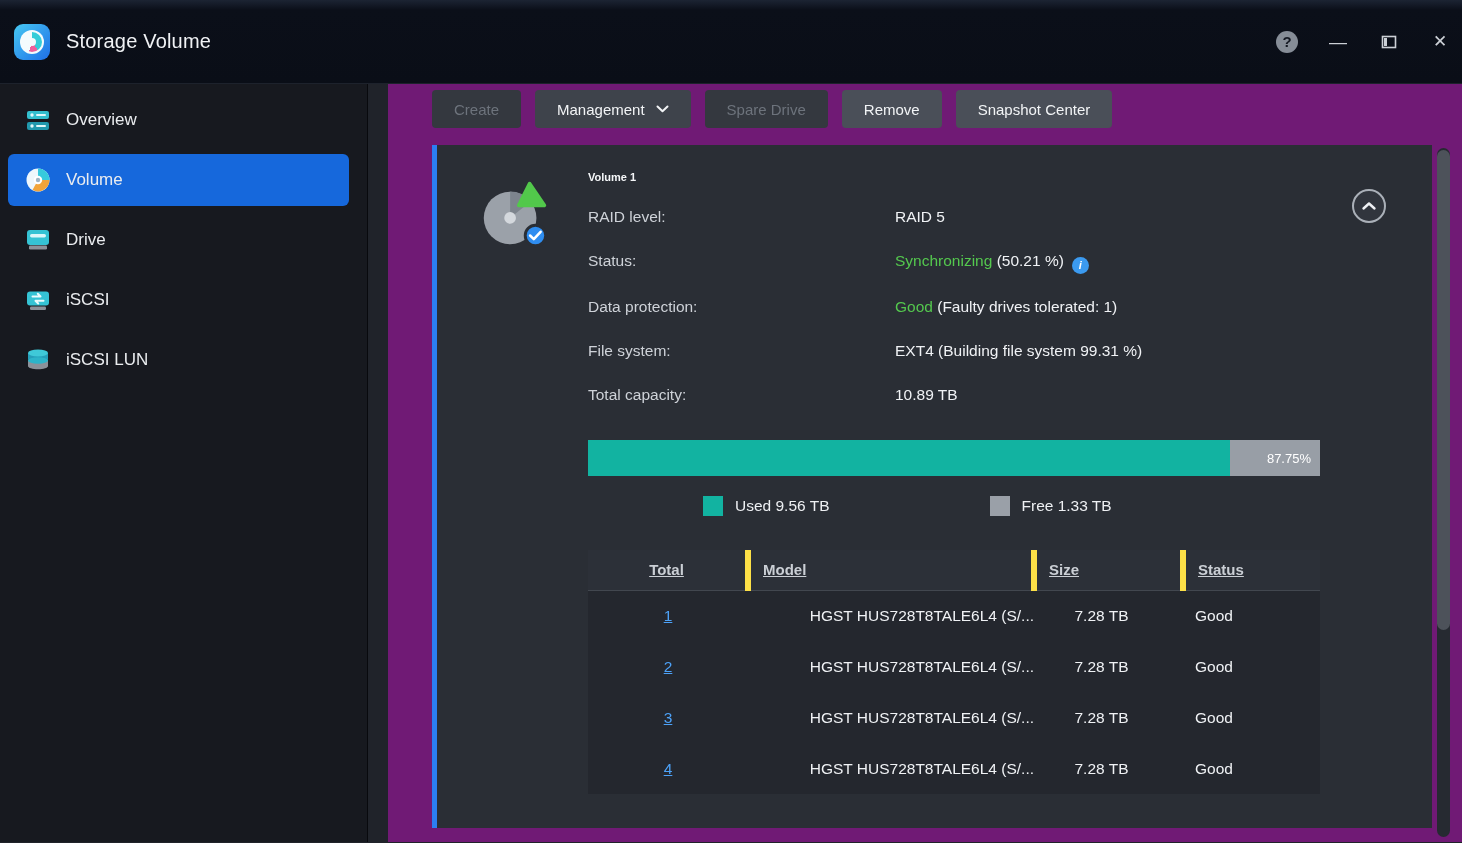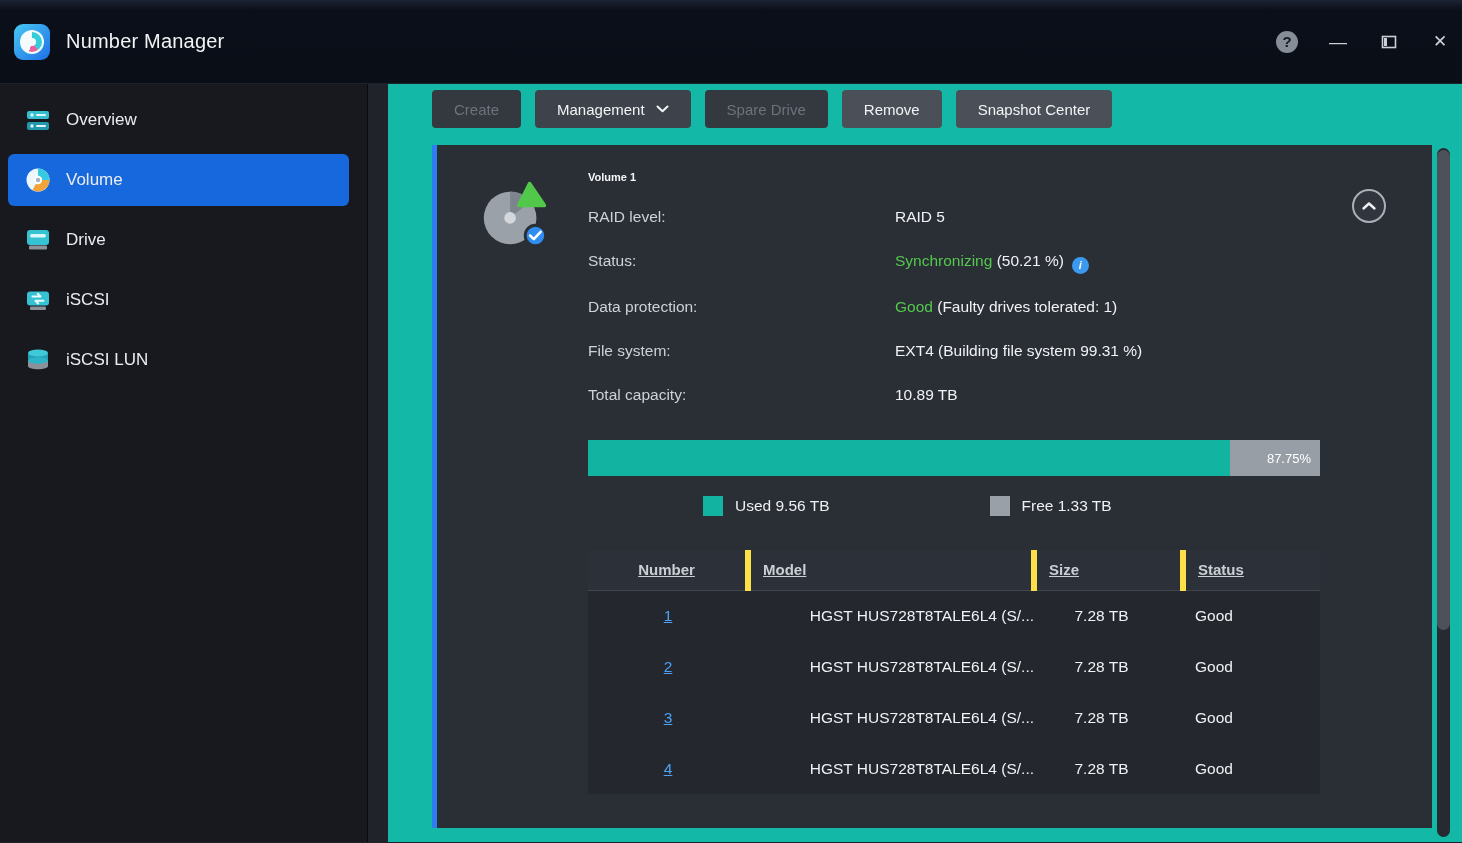--- a/index.html
+++ b/index.html
@@ -63,21 +63,21 @@
     padding-top:10px;
   }
   .side-item{
     height:52px;margin:0 18px 8px 8px;border-radius:6px;
     display:flex;align-items:center;padding-left:16px;cursor:pointer;
   }
   .side-item.selected{background:var(--accent-blue);}
   .side-item .icon{width:28px;height:28px;flex:0 0 auto;}
   .side-item .label{margin-left:14px;font-size:17px;color:#eaecef;}
   
-  .main{flex:1;position:relative;background:#14b8a6;}
+  .main{flex:1;position:relative;background:#701a75;}
   .toolbar{position:absolute;left:44px;top:6px;display:flex;gap:14px;}
   .tool-btn{
     height:38px;padding:0 22px;border:none;border-radius:4px;font-size:15px;
     font-family:"Liberation Sans",sans-serif;cursor:pointer;
     background:#4a4f58;color:#f2f4f6;display:flex;align-items:center;
   }
   .tool-btn.dropdown{background:#3e434b;}
   .tool-btn.disabled{background:#34383f;color:#6d737c;cursor:default;}
   .tool-btn .chev{margin-left:11px;display:inline-flex;}
   
@@ -137,21 +137,21 @@
 </style>
 </head>
 <body>
 
 <div class="titlebar">
   <div class="app-icon">
     <span class="disc"></span>
     <span class="disc-seg"></span>
     <span class="disc-hole"></span>
   </div>
-  <div class="tb-title">Number Manager</div>
+  <div class="tb-title">Storage Volume</div>
   <div class="tb-controls">
     <button class="tb-btn">
       <span class="help-circle">?</span>
     </button>
     <button class="tb-btn">
       <span class="glyph-min">—</span>
     </button>
     <button class="tb-btn">
       <svg width="16" height="14" viewBox="0 0 16 14">
         <rect x="1.5" y="1.5" width="13" height="11" fill="none" stroke="#ccd0d6" stroke-width="1.6"></rect>
@@ -285,21 +285,21 @@
           <div class="legend">
             <span class="sw sw-used"></span>
             <span class="ltext">Used 9.56 TB</span>
             <span class="sw sw-free"></span>
             <span class="ltext">Free 1.33 TB</span>
           </div>
 
           <table class="drives">
             <thead>
               <tr>
-                <th>Number</th>
+                <th>Total</th>
                 <th>Model</th>
                 <th>Size</th>
                 <th>Status</th>
               </tr>
             </thead>
             <tbody>
               <tr>
                 <td class="td-num"><a>1</a></td>
                 <td class="td-model">HGST HUS728T8TALE6L4 (S/...</td>
                 <td class="td-size">7.28 TB</td>

